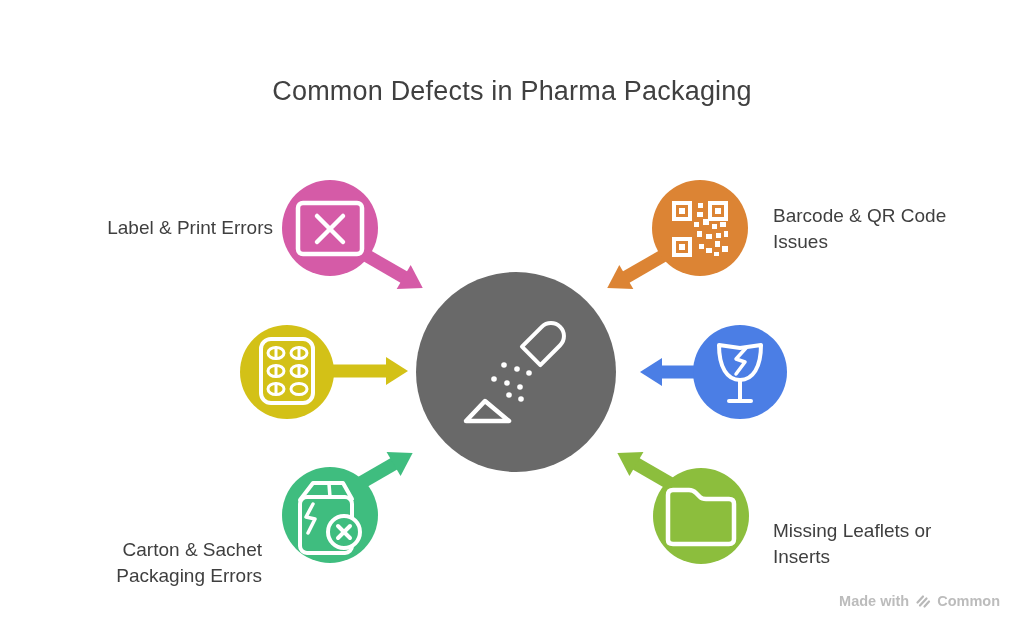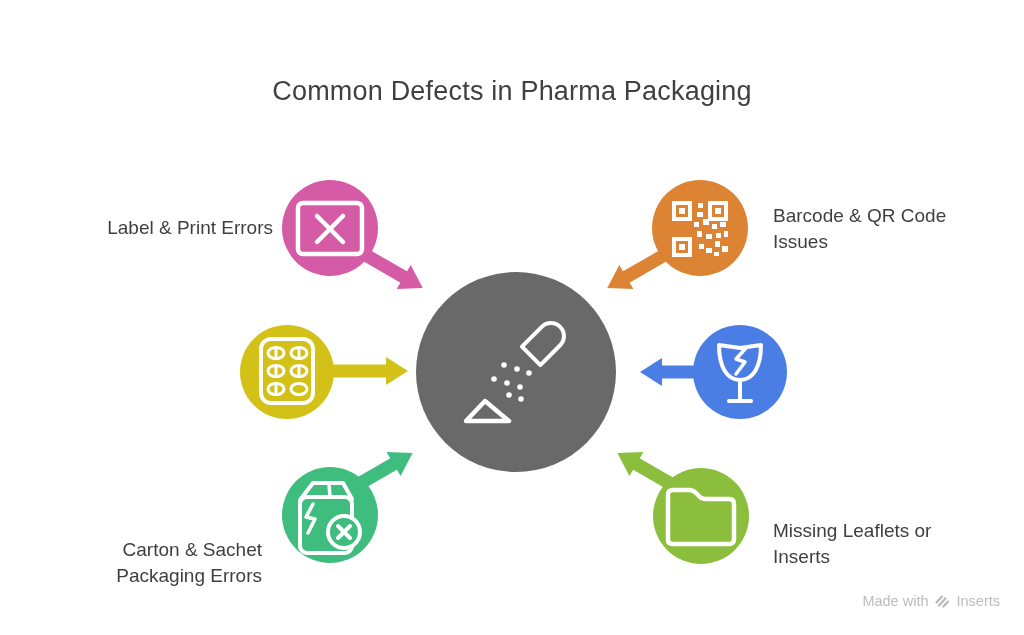--- a/index.html
+++ b/index.html
@@ -20,21 +20,21 @@
   #lbl-label-print{right:751px;top:215px;white-space:nowrap;text-align:center;}
   #lbl-blister{right:806px;top:358px;white-space:nowrap;}
   #lbl-carton{right:762px;top:489px;max-width:175px;margin-top:48px;}
   #lbl-barcode{left:773px;top:203px;max-width:192px;}
   #lbl-bottle{left:815px;top:358px;white-space:nowrap;}
   #lbl-missing{left:773px;top:490px;max-width:196px;margin-top:28px;}
   .watermark{
     position:absolute;right:24px;top:593px;display:flex;align-items:center;
     gap:6px;font-size:14.5px;color:#bcbcbc;
   }
-  .watermark .wm-txt{white-space:nowrap;}
+  .watermark .wm-txt{white-space:nowrap;font-weight:bold;}
 </style>
 </head>
 <body>
 
 <div class="canvas">
 
   <h1 class="title">Common Defects in Pharma Packaging</h1>
 
   <svg class="diagram-svg" width="1024" height="635" viewBox="0 0 1024 635">
 
@@ -175,16 +175,16 @@
   <div class="label lbl-right" id="lbl-carton">Carton &amp; Sachet Packaging Errors</div>
   <div class="label" id="lbl-missing">Missing Leaflets or Inserts</div>
 
   <div class="watermark">
     <span class="wm-txt">Made with</span>
     <svg width="16" height="16" viewBox="0 0 16 16" fill="none" stroke="#b8b8b8" stroke-width="2.2" stroke-linecap="round">
       <line x1="2.5" y1="9.5" x2="8" y2="3.5"></line>
       <line x1="5" y1="12.5" x2="11.5" y2="5.5"></line>
       <line x1="9.5" y1="13.5" x2="14" y2="8.5"></line>
     </svg>
-    <span class="wm-txt">Inserts</span>
+    <span class="wm-txt">Common</span>
   </div>
 
 </div>
 
 </body></html>

